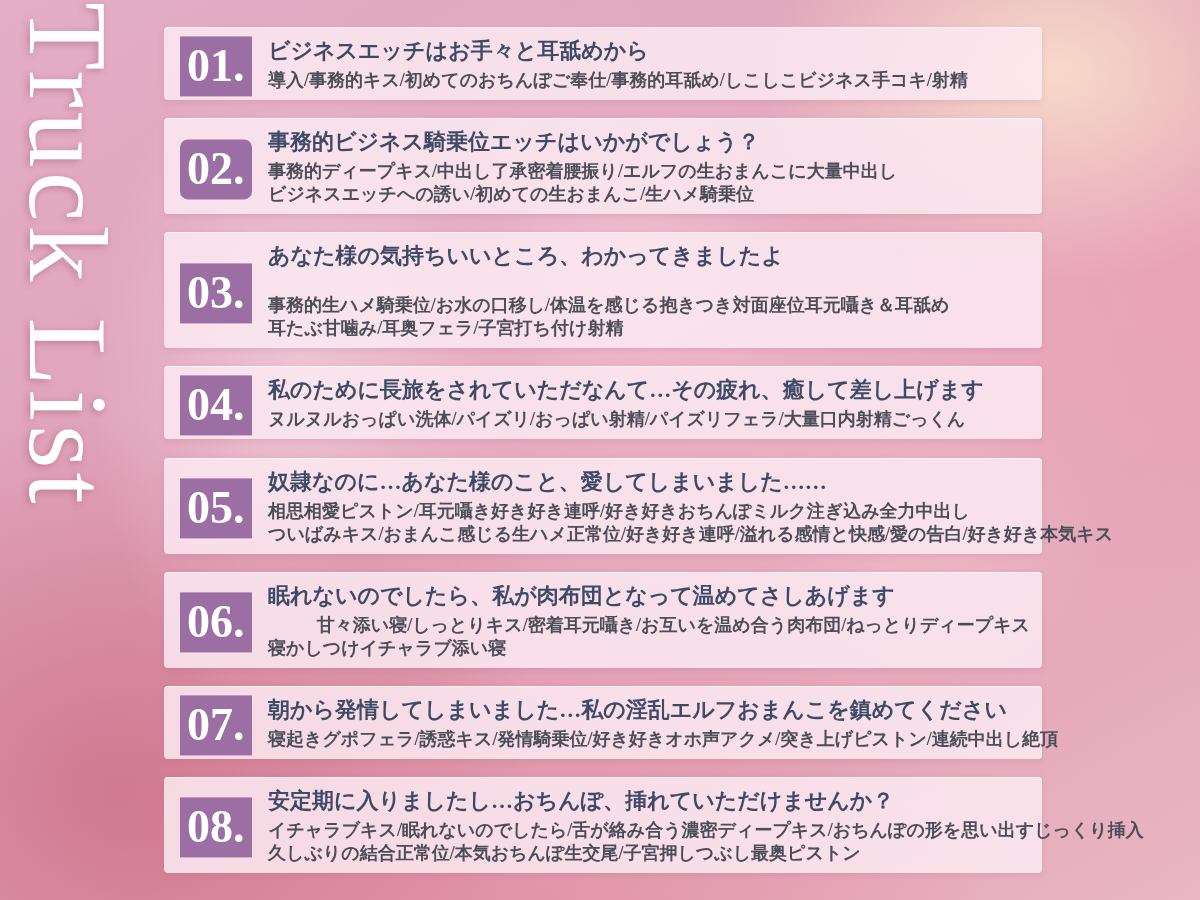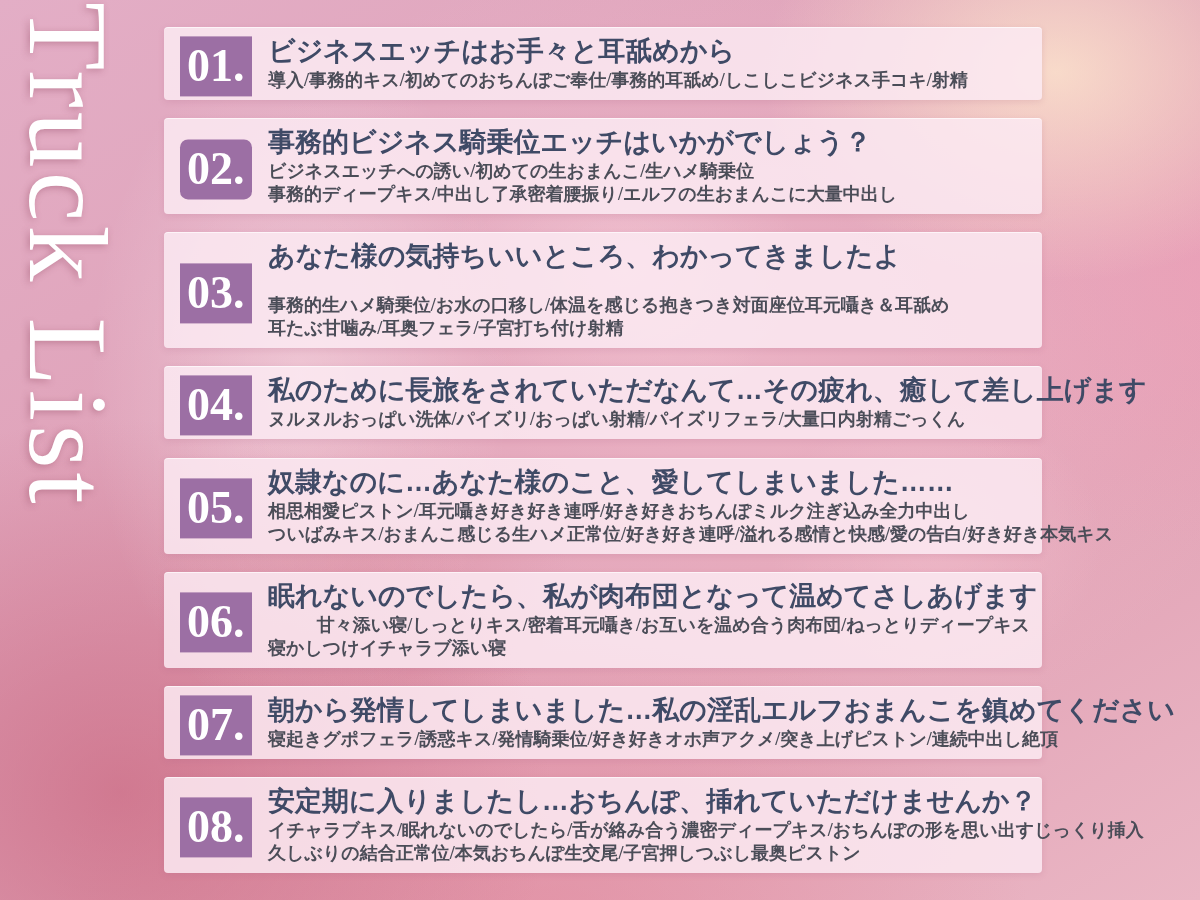--- a/index.html
+++ b/index.html
@@ -51,23 +51,23 @@
   .num-badge{
     position:absolute;left:16px;top:50%;transform:translateY(-46%);
     width:72px;height:60px;
     display:flex;align-items:center;justify-content:flex-start;
     padding-left:7px;box-sizing:border-box;
     color:#ffffff;font-size:46px;font-weight:600;line-height:1;
     white-space:nowrap;overflow:visible;
     font-family:"Liberation Serif","DejaVu Serif",serif;
   }
   .track-title{
-    font-size:27px;line-height:36px;font-weight:700;
+    font-size:22px;line-height:36px;font-weight:700;
     color:#3f4a66;white-space:nowrap;
-    font-family:Liberation Sans, sans-serif;
+    font-family:Liberation Serif, serif;
   }
   .track-line{
     font-size:18px;line-height:23px;font-weight:700;
     color:#4b4d58;white-space:nowrap;
     font-family:"Liberation Serif","DejaVu Serif",serif;
   }
 </style>
 </head>
 <body>
 
@@ -79,22 +79,22 @@
 
     <div class="track" style="background: rgba(252, 234, 242, 0.85);">
       <div class="num-badge" style="background: rgb(156, 111, 164);">01.</div>
       <div class="track-title" style="color: rgb(63, 74, 102);">ビジネスエッチはお手々と耳舐めから</div>
       <div class="track-line" style="color: rgb(75, 77, 88);">導入/事務的キス/初めてのおちんぽご奉仕/事務的耳舐め/しこしこビジネス手コキ/射精</div>
     </div>
 
     <div class="track" style="background: rgba(252, 234, 242, 0.85);">
       <div class="num-badge" style="background: rgb(156, 111, 164); border-radius: 8px;">02.</div>
       <div class="track-title" style="color: rgb(63, 74, 102);">事務的ビジネス騎乗位エッチはいかがでしょう？</div>
+      <div class="track-line" style="color: rgb(75, 77, 88);">事務的ディープキス/中出し了承密着腰振り/エルフの生おまんこに大量中出し</div>
       <div class="track-line" style="color: rgb(75, 77, 88);">ビジネスエッチへの誘い/初めての生おまんこ/生ハメ騎乗位</div>
-      <div class="track-line" style="color: rgb(75, 77, 88);">事務的ディープキス/中出し了承密着腰振り/エルフの生おまんこに大量中出し</div>
     </div>
 
     <div class="track" style="background: rgba(252, 234, 242, 0.85);">
       <div class="num-badge" style="background: rgb(156, 111, 164);">03.</div>
       <div class="track-title" style="color: rgb(63, 74, 102);">あなた様の気持ちいいところ、わかってきましたよ</div>
       <div class="track-line" style="color: rgb(75, 77, 88); margin-top: 20px;">事務的生ハメ騎乗位/お水の口移し/体温を感じる抱きつき対面座位耳元囁き＆耳舐め</div>
       <div class="track-line" style="color: rgb(75, 77, 88);">耳たぶ甘噛み/耳奥フェラ/子宮打ち付け射精</div>
     </div>
 
     <div class="track" style="background: rgba(252, 234, 242, 0.85);">

